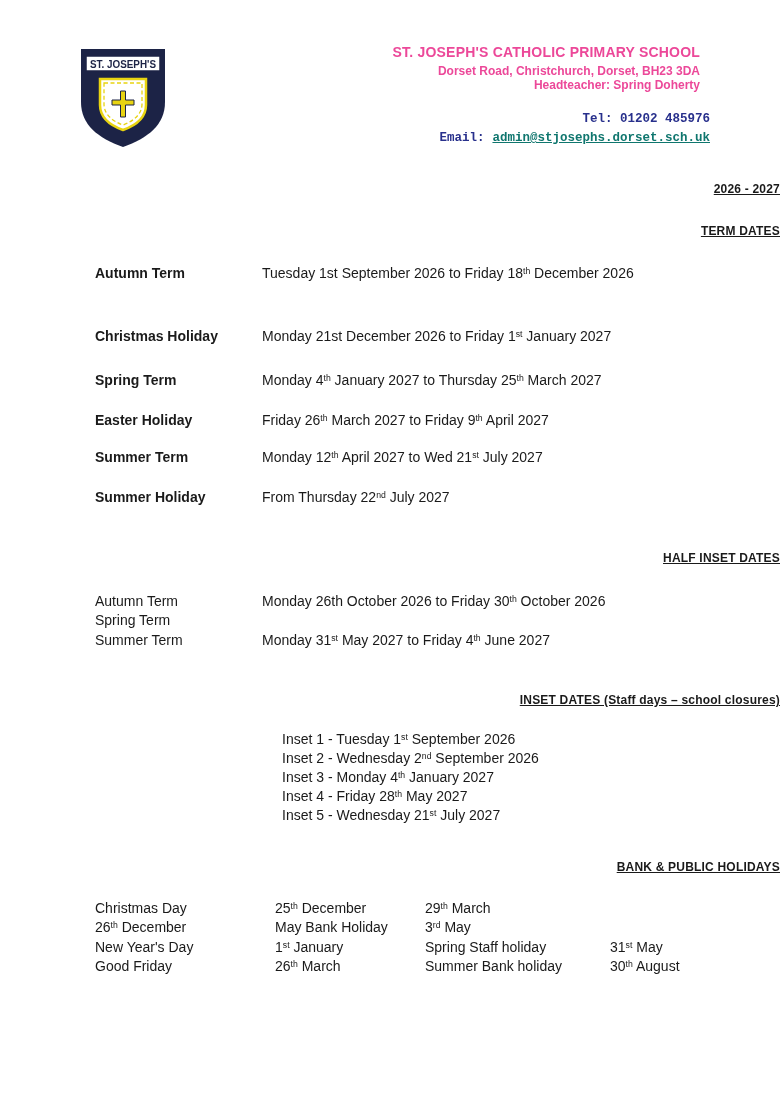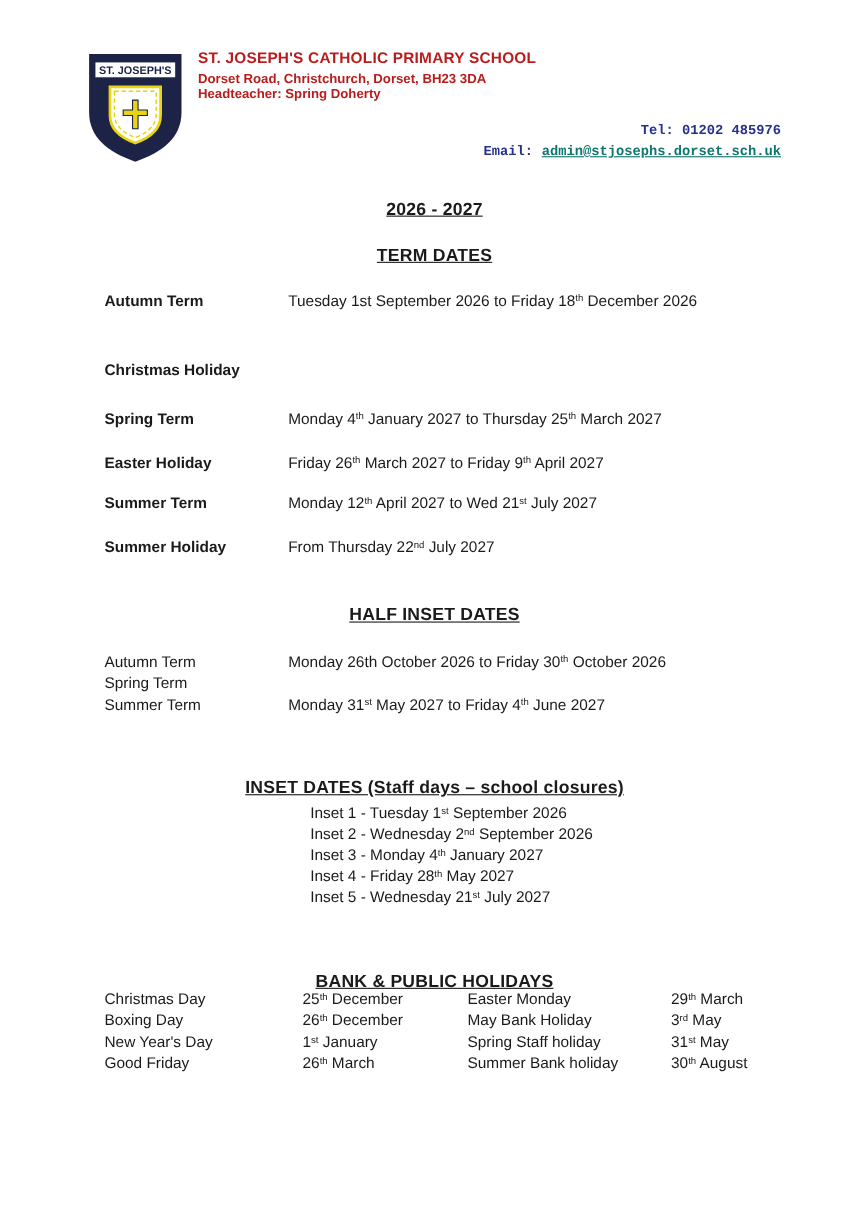--- a/index.html
+++ b/index.html
@@ -10,44 +10,44 @@
     margin:0 auto;
     background:#ffffff;
     font-family:"Liberation Sans", sans-serif;
     color:#1a1a1a;
     overflow:hidden;
   }
   
   .logo { position:absolute; left:78px; top:47px; width:90px; height:102px; }
   .school-block {
     position:absolute; left:180px; top:44px; width:520px;
-    text-align:left; color:#b91c1c;
+    text-align:right; color:#ec4899;
   }
   .school-name { font-size:14px; font-weight:bold; letter-spacing:.2px; margin-bottom:4px; }
   .school-address { font-size:12px; font-weight:bold; margin-bottom:0; }
   .school-headteacher { font-size:12px; font-weight:bold; }
   .contact {
     position:absolute; right:70px; top:110px;
     text-align:right; color:#28308c;
     font-size:12.5px; font-weight:bold; line-height:19px;font-family:Liberation Mono, monospace;
   }
   .contact .email-label { margin-right:8px; }
   .email-link { color:#0f766e; text-decoration:underline; cursor:pointer; }
   
   .doc-title, .section-heading {
     position:absolute; left:10px; right:0;
-    text-align:center; font-weight:bold; font-size:16px;
+    text-align:right; font-weight:bold; font-size:12px;
     letter-spacing:.2px;
   }
   .doc-title span, .section-heading span { text-decoration:underline; }
   .doc-title      { top:182px; }
   .h-term   { top:224px; }
   .h-half   { top:551px; }
-  .h-inset  { top:708px; }
-  .h-bank   { top:884px; }
+  .h-inset  { top:693px; }
+  .h-bank   { top:860px; }
   
   .terms { position:absolute; left:95px; top:265px; width:620px; font-size:14px; }
   .term-row { display:grid; grid-template-columns:167px 1fr; line-height:16px; }
   .term-row .t-label { font-weight:bold; }
   .gap31 { margin-bottom:31px; } .gap28 { margin-bottom:28px;margin-top:47px; }
   .gap24 { margin-bottom:24px; } .gap21 { margin-bottom:21px; }
   
   .half-terms { position:absolute; left:95px; top:592px; width:620px; font-size:14px; line-height:19.3px; }
   .half-row { display:grid; grid-template-columns:167px 1fr; }
   
@@ -97,20 +97,21 @@
   <div class="section-heading h-inset"><span>INSET DATES (Staff days – school closures)</span></div>
   <div class="section-heading h-bank"><span>BANK &amp; PUBLIC HOLIDAYS</span></div>
 
   <div class="terms">
     <div class="term-row gap31">
       <span class="t-label">Autumn Term</span>
       <span>Tuesday 1st September 2026 to Friday 18<sup>th</sup> December 2026</span>
     </div>
     <div class="term-row gap28">
       <span class="t-label">Christmas Holiday</span>
+      <span>Monday 21st December 2026 to Friday 1<sup>st</sup> January 2027</span>
     </div>
     <div class="term-row gap24">
       <span class="t-label">Spring Term</span>
       <span>Monday 4<sup>th</sup> January 2027 to Thursday 25<sup>th</sup> March 2027</span>
     </div>
     <div class="term-row gap21">
       <span class="t-label">Easter Holiday</span>
       <span>Friday 26<sup>th</sup> March 2027 to Friday 9<sup>th</sup> April 2027</span>
     </div>
     <div class="term-row gap24">
@@ -142,25 +143,23 @@
     <div>Inset 2 - Wednesday 2<sup>nd</sup> September 2026</div>
     <div>Inset 3 - Monday 4<sup>th</sup> January 2027</div>
     <div>Inset 4 - Friday 28<sup>th</sup> May 2027</div>
     <div>Inset 5 - Wednesday 21<sup>st</sup> July 2027</div>
   </div>
 
   <div class="bank-grid">
     <div class="bank-row">
       <span>Christmas Day</span>
       <span>25<sup>th</sup> December</span>
-      <span>Easter Monday</span>
       <span>29<sup>th</sup> March</span>
     </div>
     <div class="bank-row">
-      <span>Boxing Day</span>
       <span>26<sup>th</sup> December</span>
       <span>May Bank Holiday</span>
       <span>3<sup>rd</sup> May</span>
     </div>
     <div class="bank-row">
       <span>New Year's Day</span>
       <span>1<sup>st</sup> January</span>
       <span>Spring Staff holiday</span>
       <span>31<sup>st</sup> May</span>
     </div>

